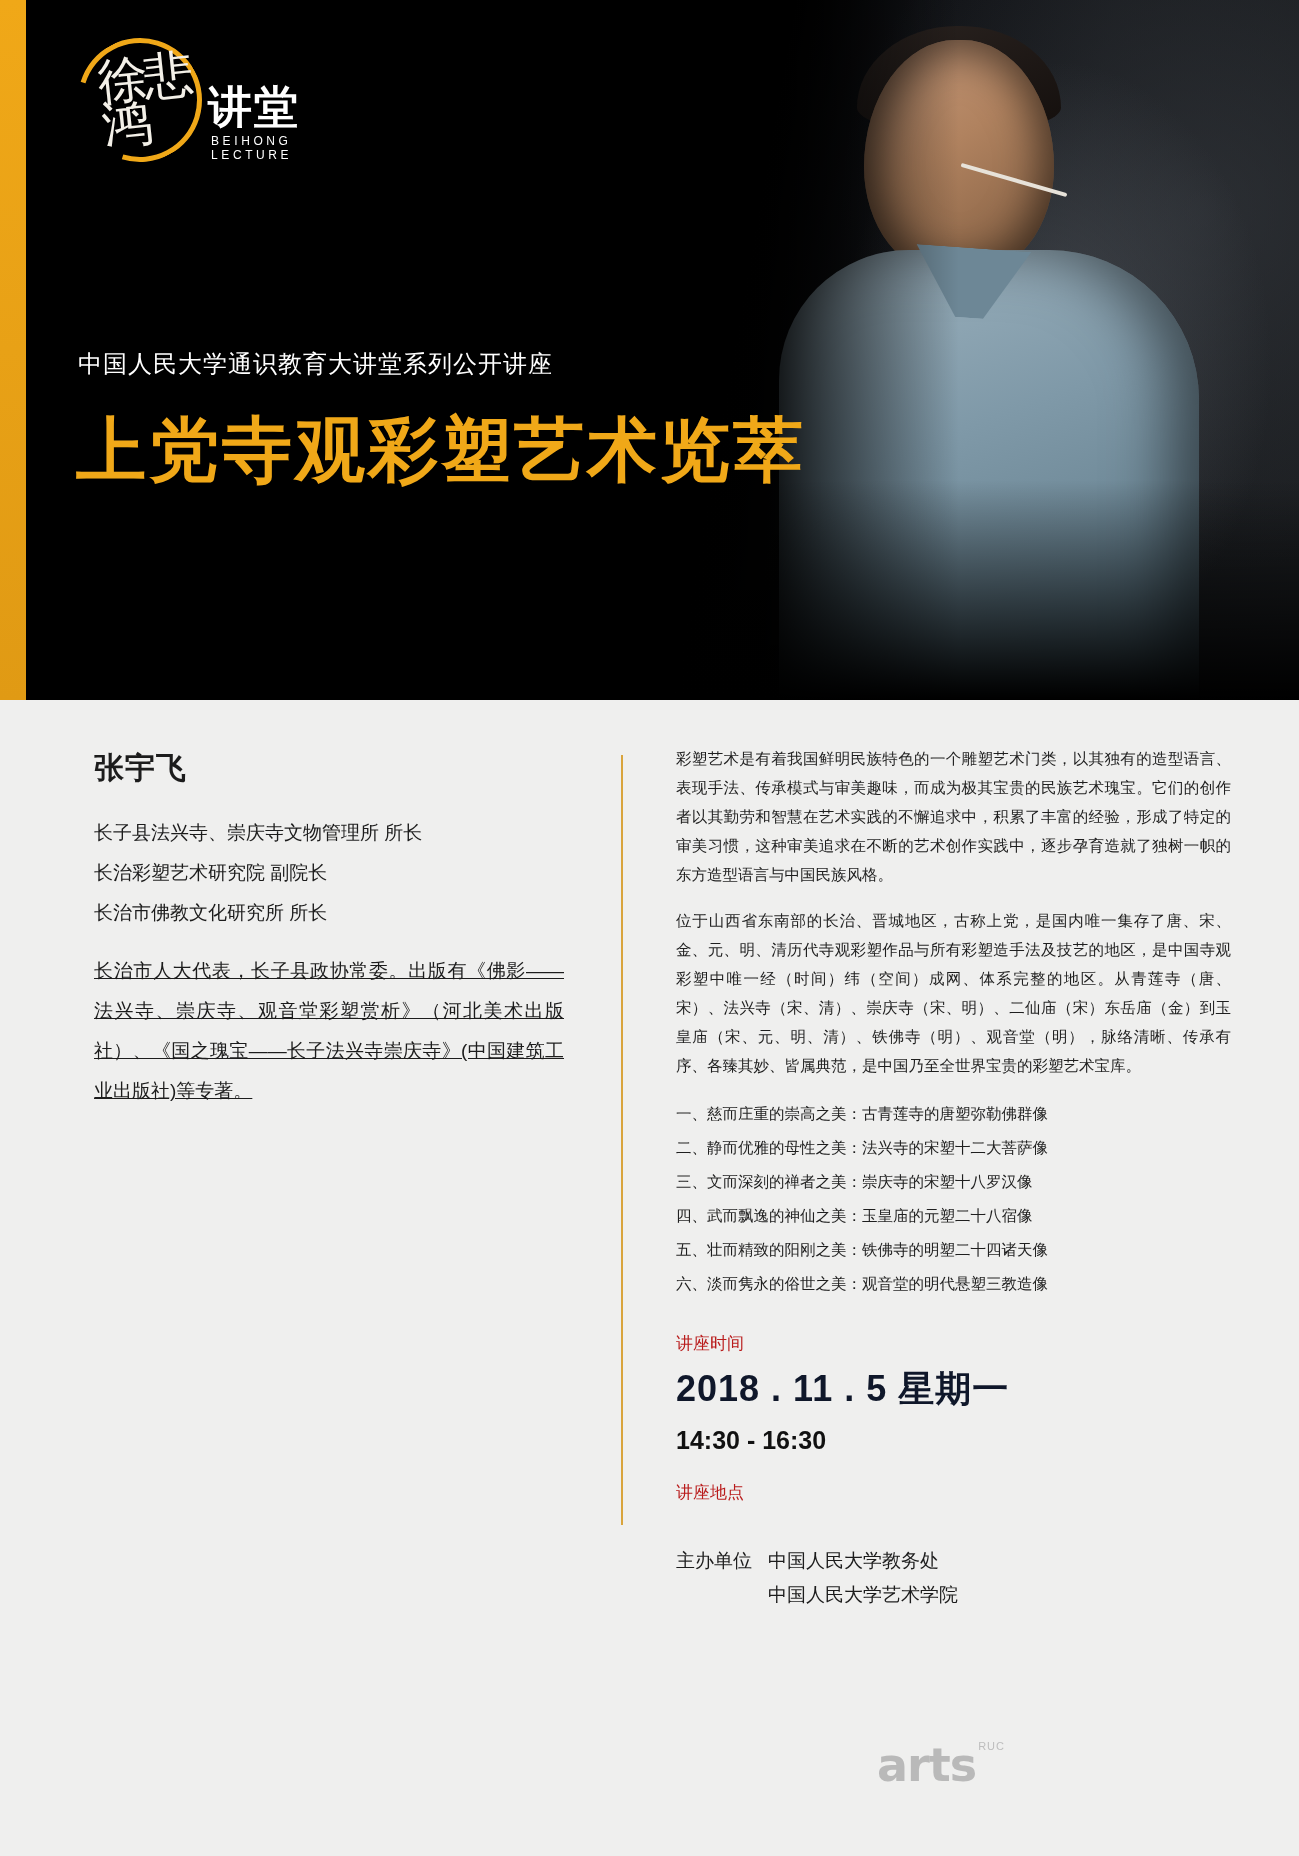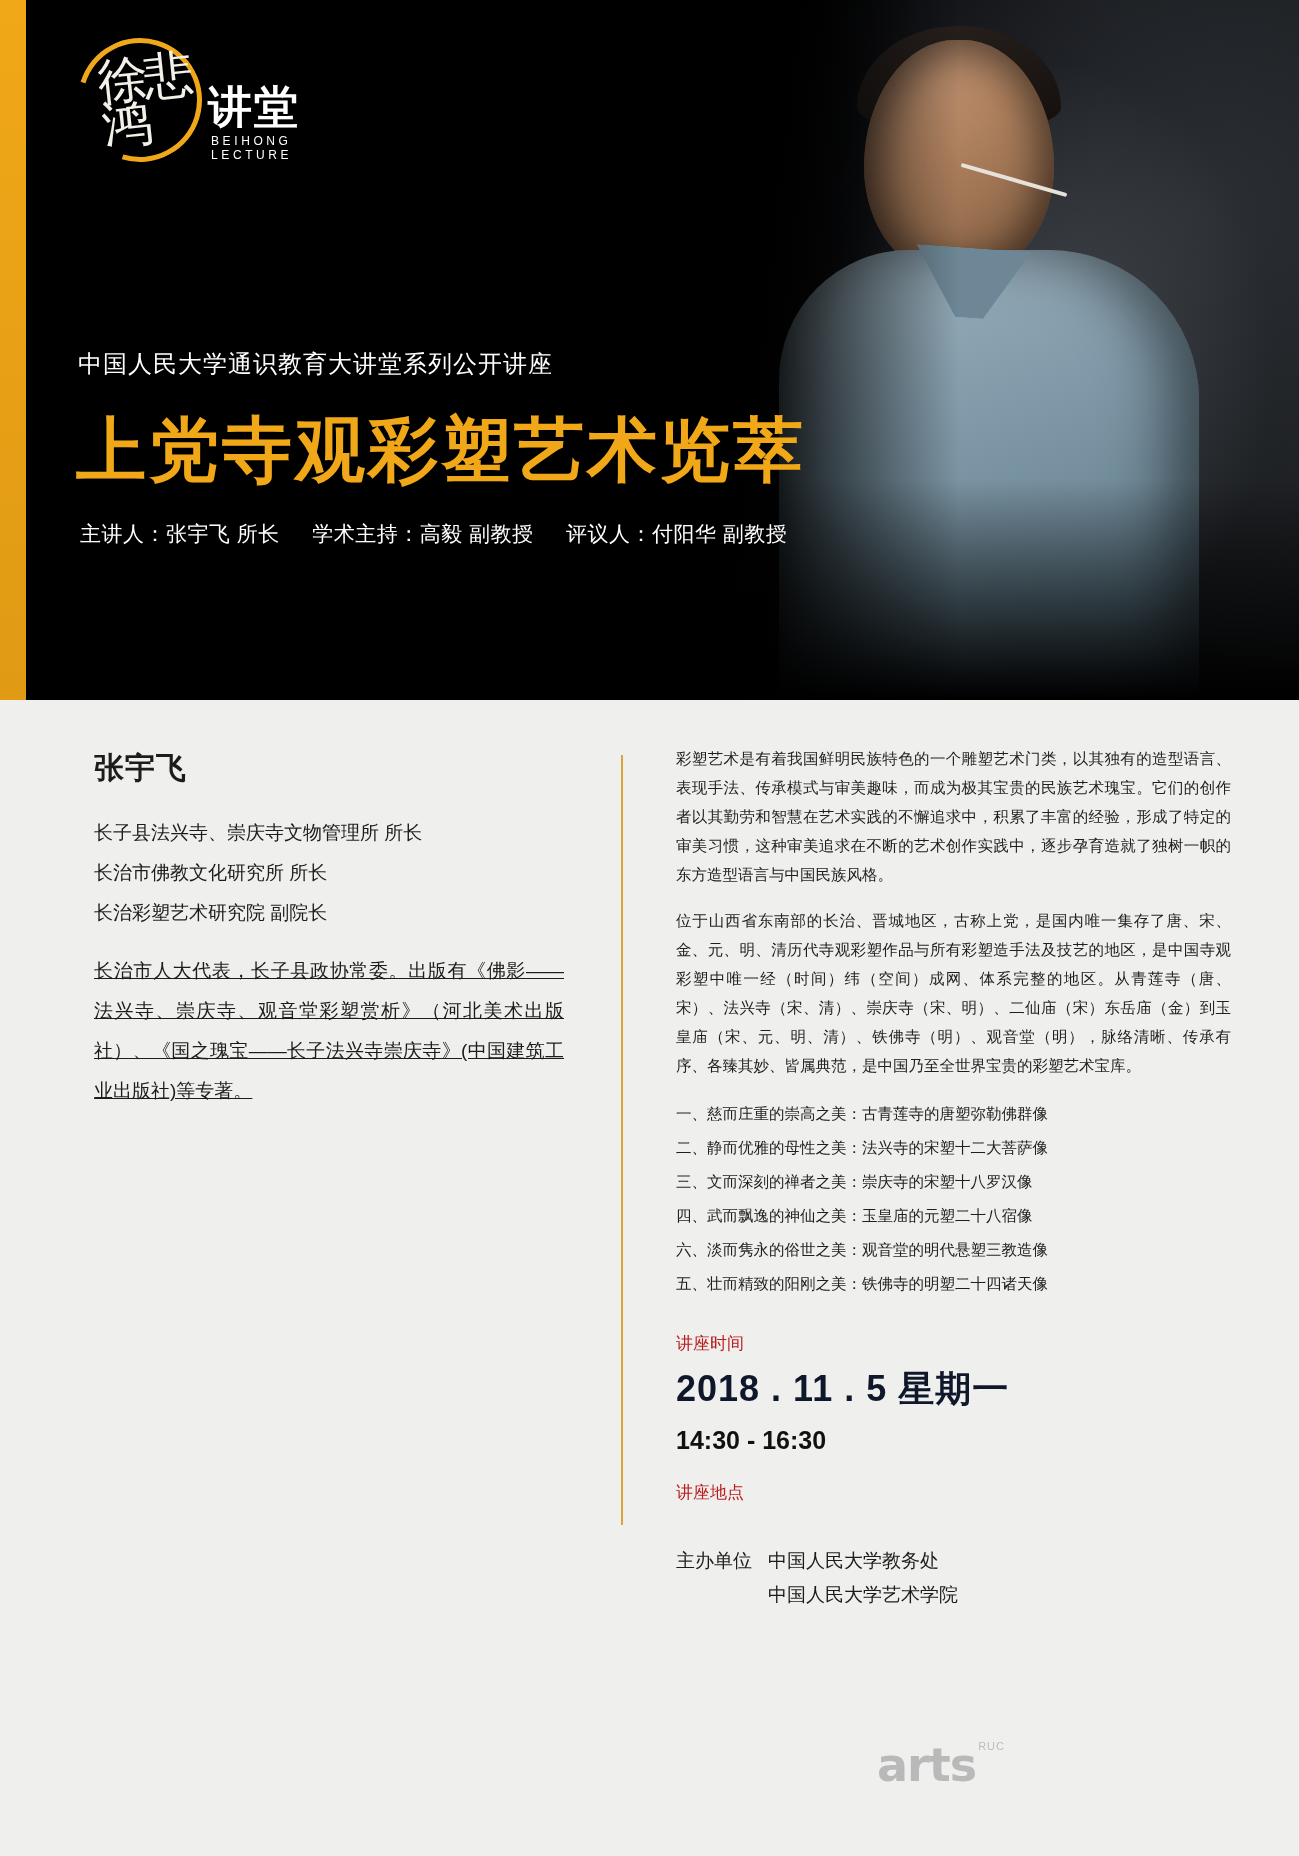--- a/index.html
+++ b/index.html
@@ -305,47 +305,42 @@
 
     <div class="logo">
       <div class="ring"></div>
       <div class="seal">徐悲鸿</div>
       <div class="word">讲堂</div>
       <div class="sub">BEIHONG LECTURE</div>
     </div>
 
     <div class="hero-series">中国人民大学通识教育大讲堂系列公开讲座</div>
     <div class="hero-title">上党寺观彩塑艺术览萃</div>
-    <div class="hero-credits">
-      <span>主讲人：张宇飞  所长</span>
-      <span>学术主持：高毅  副教授</span>
-      <span>评议人：付阳华  副教授</span>
-    </div>
   </div>
 
   <div class="body-area">
     <div class="divider"></div>
 
     <div class="col-left">
       <div class="speaker-name">张宇飞</div>
       <div class="speaker-role">长子县法兴寺、崇庆寺文物管理所   所长</div>
+      <div class="speaker-role">长治彩塑艺术研究院   副院长</div>
       <div class="speaker-role">长治市佛教文化研究所   所长</div>
-      <div class="speaker-role">长治彩塑艺术研究院   副院长</div>
       <div class="speaker-bio">长治市人大代表，长子县政协常委。出版有《佛影——法兴寺、崇庆寺、观音堂彩塑赏析》（河北美术出版社）、《国之瑰宝——长子法兴寺崇庆寺》(中国建筑工业出版社)等专著。</div>
     </div>
 
     <div class="col-right">
       <div class="para">彩塑艺术是有着我国鲜明民族特色的一个雕塑艺术门类，以其独有的造型语言、表现手法、传承模式与审美趣味，而成为极其宝贵的民族艺术瑰宝。它们的创作者以其勤劳和智慧在艺术实践的不懈追求中，积累了丰富的经验，形成了特定的审美习惯，这种审美追求在不断的艺术创作实践中，逐步孕育造就了独树一帜的东方造型语言与中国民族风格。</div>
       <div class="para">位于山西省东南部的长治、晋城地区，古称上党，是国内唯一集存了唐、宋、金、元、明、清历代寺观彩塑作品与所有彩塑造手法及技艺的地区，是中国寺观彩塑中唯一经（时间）纬（空间）成网、体系完整的地区。从青莲寺（唐、宋）、法兴寺（宋、清）、崇庆寺（宋、明）、二仙庙（宋）东岳庙（金）到玉皇庙（宋、元、明、清）、铁佛寺（明）、观音堂（明），脉络清晰、传承有序、各臻其妙、皆属典范，是中国乃至全世界宝贵的彩塑艺术宝库。</div>
       <div class="point">一、慈而庄重的崇高之美：古青莲寺的唐塑弥勒佛群像</div>
       <div class="point">二、静而优雅的母性之美：法兴寺的宋塑十二大菩萨像</div>
       <div class="point">三、文而深刻的禅者之美：崇庆寺的宋塑十八罗汉像</div>
       <div class="point">四、武而飘逸的神仙之美：玉皇庙的元塑二十八宿像</div>
+      <div class="point">五、壮而精致的阳刚之美：铁佛寺的明塑二十四诸天像</div>
       <div class="point">六、淡而隽永的俗世之美：观音堂的明代悬塑三教造像</div>
-      <div class="point">五、壮而精致的阳刚之美：铁佛寺的明塑二十四诸天像</div>
     </div>
 
     <div class="info-block">
       <div class="info-label">讲座时间</div>
       <div class="info-date">2018 . 11 . 5   星期一</div>
       <div class="info-time">14:30 - 16:30</div>
       <div class="info-label">讲座地点</div>
     </div>
 
     <div class="organizers">

